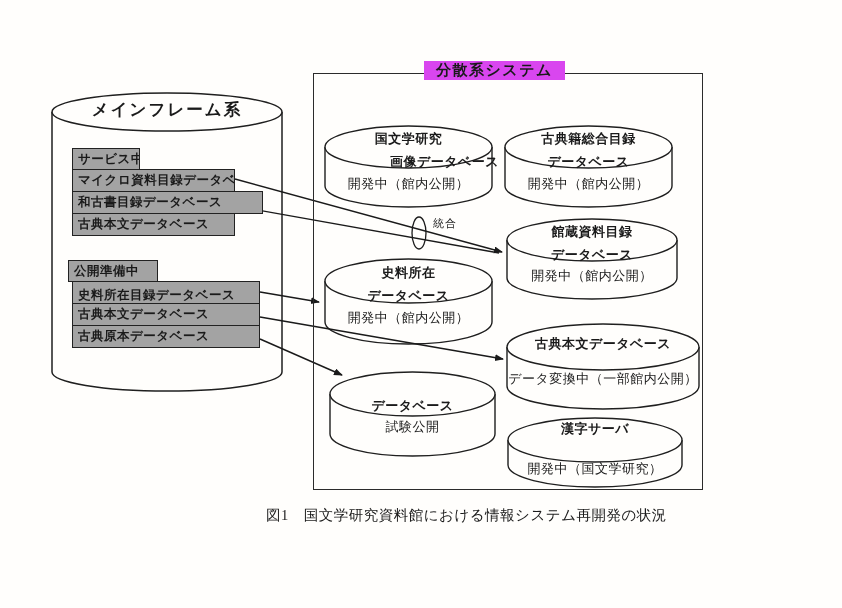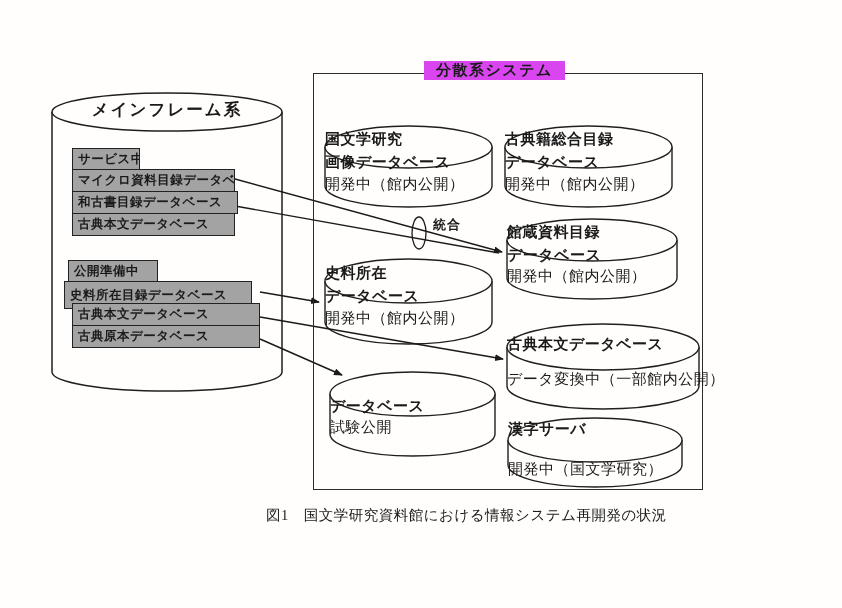--- a/index.html
+++ b/index.html
@@ -21,27 +21,27 @@
   #mainframe-title{left:62px;top:99px;width:210px;font-size:16.5px;letter-spacing:2px;}
   #dist-box{
     position:absolute;z-index:2;left:313px;top:73px;width:390px;height:417px;
     border:1.3px solid #2b2b2b;box-sizing:border-box;background:transparent;
   }
   #dist-title{
     left:424px;top:61px;width:auto;padding:0 12px;background:#d946ef;
     font-size:15px;letter-spacing:1.5px;z-index:3;
   }
   .cyl-text{
-    position:absolute;z-index:2;font-size:15px;line-height:16px;
+    position:absolute;z-index:2;text-align:center;font-size:13px;line-height:16px;
     white-space:nowrap;
   }
   .cyl-name{font-weight:bold;letter-spacing:.5px;}
   .cyl-status{font-weight:normal;letter-spacing:.5px;}
   #integration-label{
-    position:absolute;z-index:2;left:433px;top:216px;font-size:13px;font-weight:bold;
+    position:absolute;z-index:2;left:433px;top:216px;font-size:11px;font-weight:normal;
     letter-spacing:1px;white-space:nowrap;
   }
   #caption{
     position:absolute;z-index:2;left:266px;top:506px;font-size:14.5px;
     letter-spacing:.5px;white-space:nowrap;
   }
 </style>
 </head>
 <body>
 
@@ -97,33 +97,33 @@
       <line x1="260" y1="317" x2="503" y2="359" marker-end="url(#arr)"></line>
       <line x1="260" y1="339" x2="342" y2="375" marker-end="url(#arr)"></line>
       <ellipse cx="419" cy="233" rx="7" ry="16" stroke-width="1.3"></ellipse>
     </g>
   </svg>
 
   <div class="big-title" id="mainframe-title">メインフレーム系</div>
 
   <div class="mfbox mfhdr" style="left:72px;top:148px;width:68px;height:22px;">サービス中</div>
   <div class="mfbox" style="left:72px;top:169px;width:163px;height:23px;">マイクロ資料目録データベース</div>
-  <div class="mfbox" style="left:72px;top:191px;width:166px;height:23px;">和古書目録データベース</div>
+  <div class="mfbox" style="left:72px;top:191px;width:191px;height:23px;">和古書目録データベース</div>
   <div class="mfbox" style="left:72px;top:213px;width:163px;height:23px;">古典本文データベース</div>
 
   <div class="mfbox mfhdr" style="left:68px;top:260px;width:90px;height:22px;">公開準備中</div>
-  <div class="mfbox" style="left:64px;top:281px;width:188px;height:28px;">史料所在目録データベース</div>
+  <div class="mfbox" style="left:72px;top:281px;width:188px;height:28px;">史料所在目録データベース</div>
   <div class="mfbox" style="left:72px;top:303px;width:188px;height:23px;">古典本文データベース</div>
   <div class="mfbox" style="left:72px;top:325px;width:188px;height:23px;">古典原本データベース</div>
 
   <div id="dist-box"></div>
   <div class="big-title" id="dist-title">分散系システム</div>
 
   <div class="cyl-text cyl-name" style="left:325px;top:131px;width:167px;">国文学研究</div>
-  <div class="cyl-text cyl-name" style="left:325px;top:154px;width:167px;">画像データベース</div>
+  <div class="cyl-text cyl-name" style="left:325px;top:154px;width:167px;padding-left:36px;">画像データベース</div>
   <div class="cyl-text cyl-status" style="left:325px;top:176px;width:167px;">開発中（館内公開）</div>
 
   <div class="cyl-text cyl-name" style="left:505px;top:131px;width:167px;">古典籍総合目録</div>
   <div class="cyl-text cyl-name" style="left:505px;top:154px;width:167px;">データベース</div>
   <div class="cyl-text cyl-status" style="left:505px;top:176px;width:167px;">開発中（館内公開）</div>
 
   <div class="cyl-text cyl-name" style="left:507px;top:224px;width:170px;">館蔵資料目録</div>
   <div class="cyl-text cyl-name" style="left:507px;top:247px;width:170px;">データベース</div>
   <div class="cyl-text cyl-status" style="left:507px;top:268px;width:170px;">開発中（館内公開）</div>
 

